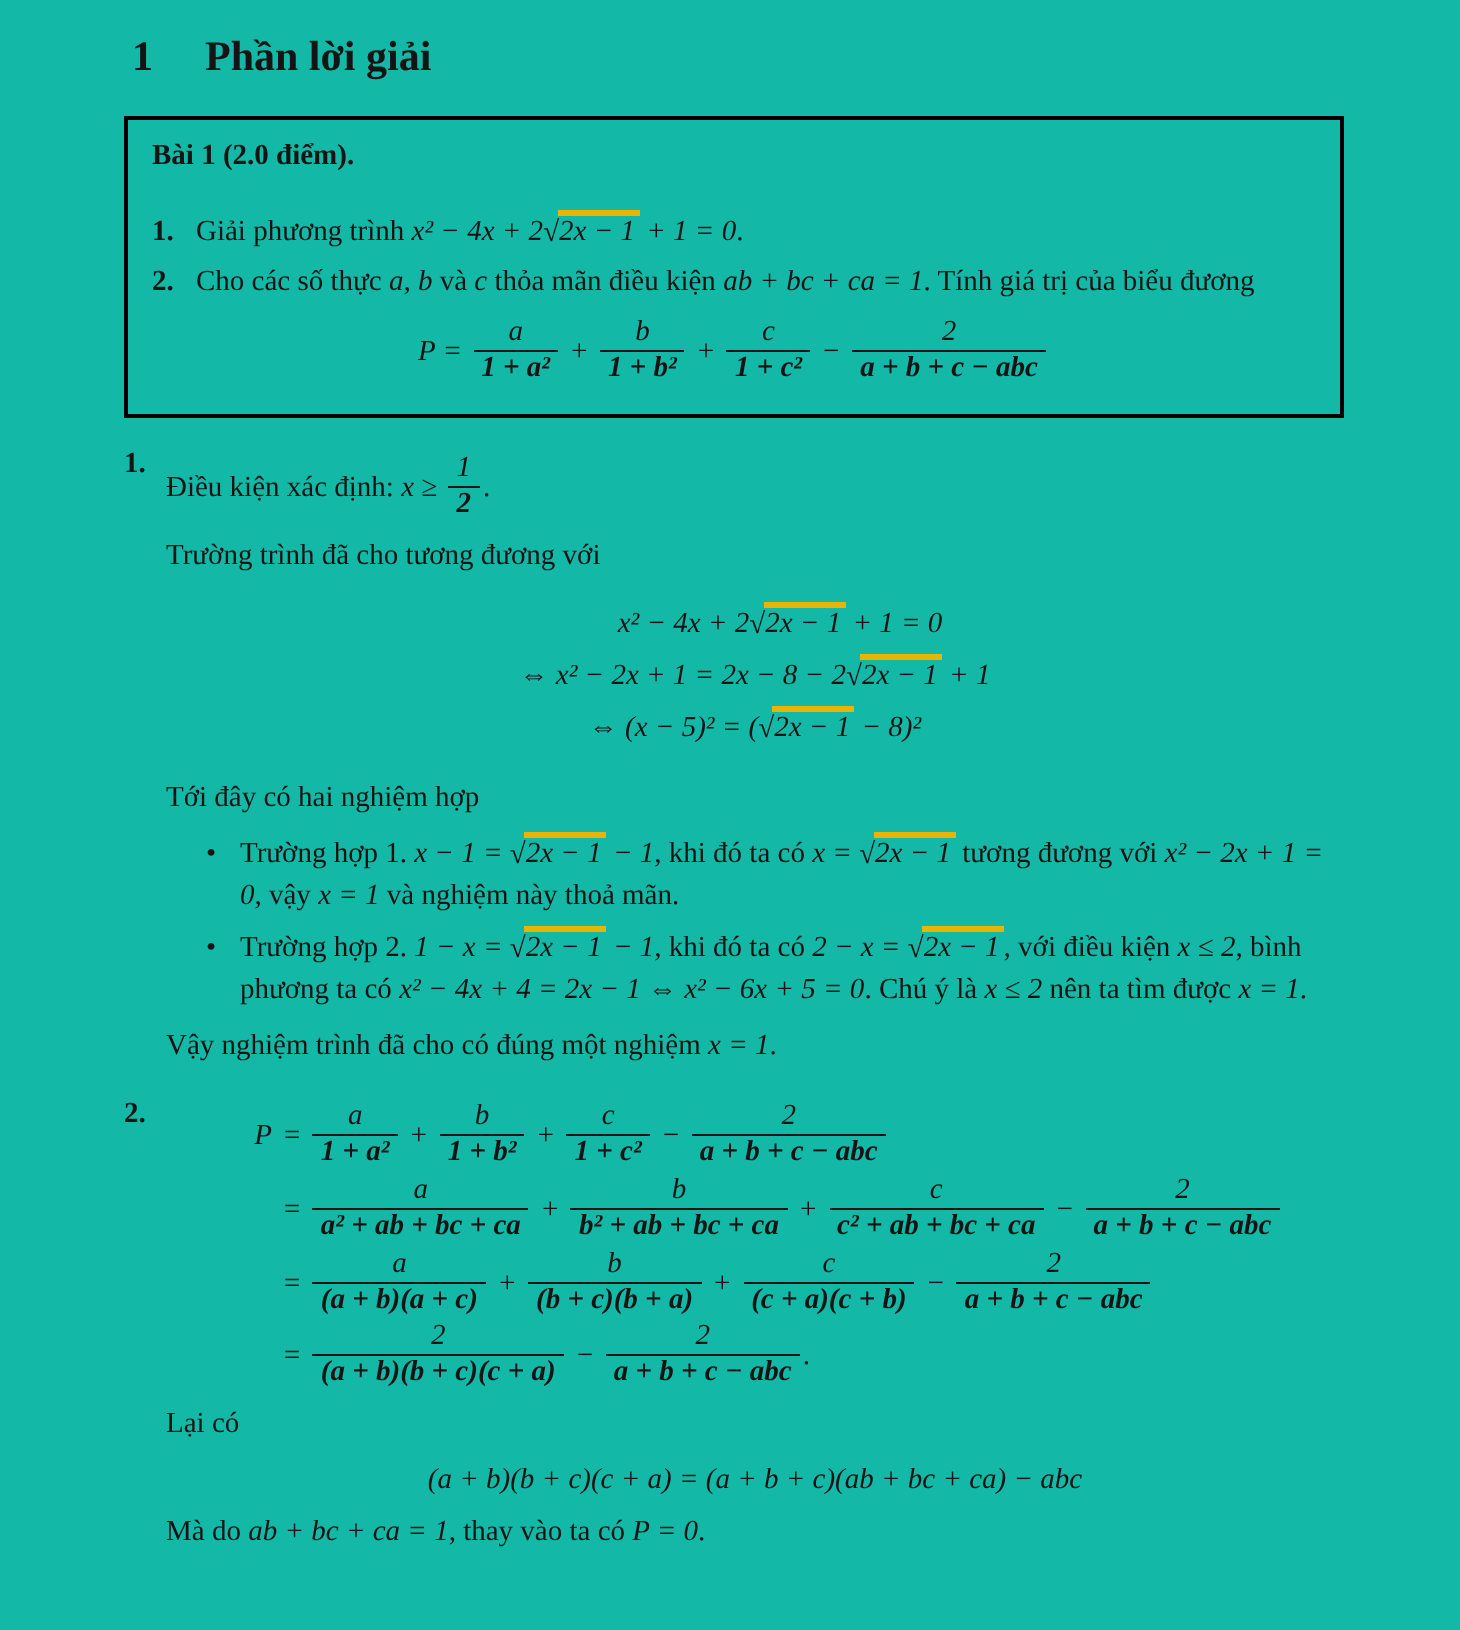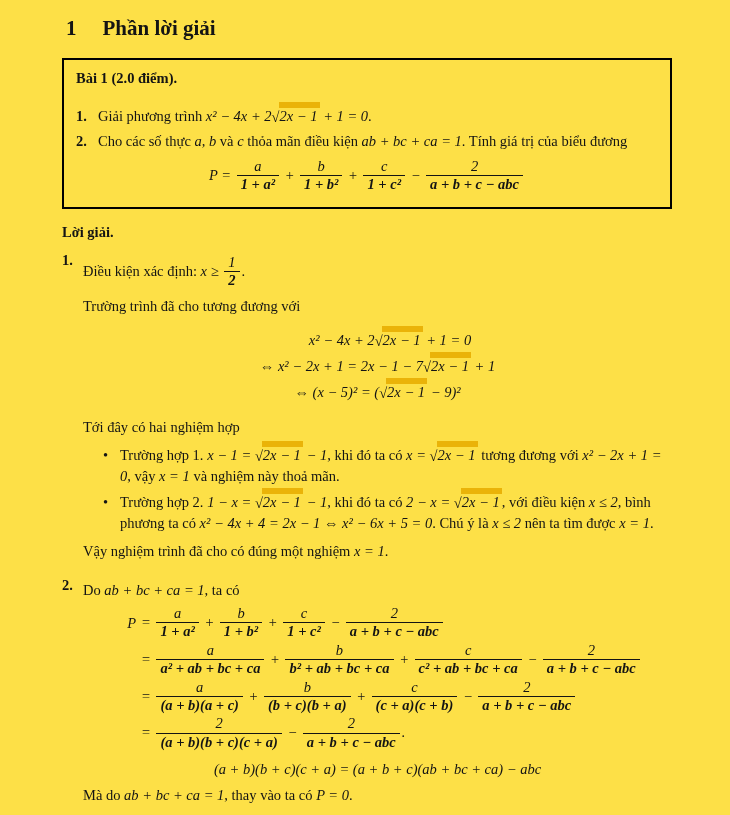--- a/index.html
+++ b/index.html
@@ -1,21 +1,21 @@
 <!DOCTYPE html>
 <html><head>
 <meta charset="utf-8">
 <style>
   html,body{margin:0;padding:0;background:#ffffff;}
   .page{
     width:730px;height:815px;box-sizing:border-box;
     padding:14px 58px 0 62px;
     font-family:"Liberation Serif",serif;
     font-size:14.5px;line-height:1.45;color:#141414;
-    position:relative;overflow:hidden;background:#fde047;
+    position:relative;overflow:hidden;background:#14b8a6;
   }
   h1.sec{font-size:21px;font-weight:bold;margin:2px 0 17px 4px;line-height:1.2;}
   h1.sec .h-num{margin-right:26px;}
   .problem-box{border:2px solid #000;padding:7px 12px 9px 12px;margin:0 0 13px 0;}
   .pb-heading{font-weight:bold;margin:1px 0 17px 0;}
   .li{display:flex;margin:4px 0;}
   .li-num{font-weight:bold;flex:none;width:22px;}
   .li-body{flex:1;}
   .center-eq{text-align:center;margin:7px 0 3px 0;}
   .sol-heading{font-weight:bold;margin:0 0 7px 0;}
@@ -37,21 +37,21 @@
   .eq-rhs{margin-left:5px;}
   
   .mi{font-style:italic;}
   .tx{font-style:normal;}
   .frac{display:inline-flex;flex-direction:column;text-align:center;
         vertical-align:middle;margin:0 2px;position:relative;top:-1px;}
   .frac .num{display:block;padding:0 4px;line-height:1.18;}
   .frac .den{display:block;border-top:1px solid #141414;padding:0 4px;line-height:1.22;font-weight:bold;}
   .sqrt{white-space:nowrap;display:inline-block;}
   .rsym{font-style:normal;display:inline-block;transform:translateY(0.5px);margin-right:-1px;}
-  .rad{border-top:6px solid #eab308;padding:0 2px 0 1px;font-style:italic;}
+  .rad{border-top:3px solid #eab308;padding:0 2px 0 1px;font-style:italic;}
 </style>
 </head>
 <body>
 
 <div class="page">
 
   <h1 class="sec">
     <span class="h-num">1</span><span class="h-title">Phần lời giải</span>
   </h1>
 
@@ -73,56 +73,54 @@
           <span class="den">1 + b²</span>
         </span><span class="mi"> + </span><span class="frac mi">
           <span class="num">c</span>
           <span class="den">1 + c²</span>
         </span><span class="mi"> − </span><span class="frac mi">
           <span class="num">2</span>
           <span class="den">a + b + c − abc</span>
         </span></div>
   </div>
 
-  <div class="sol-heading">Lời giải.</div>
 
   <div class="sol-item">
     <span class="sol-num">1.</span>
     <div class="sol-body">
       <div class="para"><span class="tx">Điều kiện xác định: </span><span class="mi">x ≥ </span><span class="frac mi">
             <span class="num">1</span>
             <span class="den">2</span>
           </span><span class="tx">.</span></div>
       <div class="para">Trường trình đã cho tương đương với</div>
       <div class="align-wrap">
         <div class="align-inner">
           <div class="align-line indent"><span class="mi">x² − 4x + 2</span><span class="sqrt"><span class="rsym">√</span><span class="rad">2x − 1</span></span><span class="mi"> + 1 = 0</span></div>
-          <div class="align-line"><span class="tx">⇔ </span><span class="mi">x² − 2x + 1 = 2x − 1 − 7</span><span class="sqrt"><span class="rsym">√</span><span class="rad">2x − 1</span></span><span class="mi"> + 1</span></div>
-          <div class="align-line"><span class="tx">⇔ </span><span class="mi">(x − 5)² = (</span><span class="sqrt"><span class="rsym">√</span><span class="rad">2x − 1</span></span><span class="mi"> − 9)²</span></div>
+          <div class="align-line"><span class="tx">⇔ </span><span class="mi">x² − 2x + 1 = 2x − 8 − 2</span><span class="sqrt"><span class="rsym">√</span><span class="rad">2x − 1</span></span><span class="mi"> + 1</span></div>
+          <div class="align-line"><span class="tx">⇔ </span><span class="mi">(x − 5)² = (</span><span class="sqrt"><span class="rsym">√</span><span class="rad">2x − 1</span></span><span class="mi"> − 8)²</span></div>
         </div>
       </div>
       <div class="para">Tới đây có hai nghiệm hợp</div>
       <div class="bullets">
         <div class="bullet">
           <span class="bullet-marker">•</span>
           <span class="bullet-body"><span class="tx">Trường hợp 1. </span><span class="mi">x − 1 = </span><span class="sqrt"><span class="rsym">√</span><span class="rad">2x − 1</span></span><span class="mi"> − 1</span><span class="tx">, khi đó ta có </span><span class="mi">x = </span><span class="sqrt"><span class="rsym">√</span><span class="rad">2x − 1</span></span><span class="tx"> tương đương với </span><span class="mi">x² − 2x + 1 = 0</span><span class="tx">, vậy </span><span class="mi">x = 1</span><span class="tx"> và nghiệm này thoả mãn.</span></span>
         </div>
         <div class="bullet">
           <span class="bullet-marker">•</span>
           <span class="bullet-body"><span class="tx">Trường hợp 2. </span><span class="mi">1 − x = </span><span class="sqrt"><span class="rsym">√</span><span class="rad">2x − 1</span></span><span class="mi"> − 1</span><span class="tx">, khi đó ta có </span><span class="mi">2 − x = </span><span class="sqrt"><span class="rsym">√</span><span class="rad">2x − 1</span></span><span class="tx">, với điều kiện </span><span class="mi">x ≤ 2</span><span class="tx">, bình phương ta có </span><span class="mi">x² − 4x + 4 = 2x − 1 ⇔ x² − 6x + 5 = 0</span><span class="tx">. Chú ý là </span><span class="mi">x ≤ 2</span><span class="tx"> nên ta tìm được </span><span class="mi">x = 1</span><span class="tx">.</span></span>
         </div>
       </div>
       <div class="para"><span class="tx">Vậy nghiệm trình đã cho có đúng một nghiệm </span><span class="mi">x = 1</span><span class="tx">.</span></div>
     </div>
   </div>
 
   <div class="sol-item">
     <span class="sol-num">2.</span>
     <div class="sol-body">
-      <div class="para"><span class="tx">Do </span><span class="mi">ab + bc + ca = 1</span><span class="tx">, ta có</span></div>
       <div class="eq-array">
         <div class="eq-row">
           <span class="eq-lhs">P</span>
           <span class="eq-rhs"><span class="mi">= </span><span class="frac mi">
                 <span class="num">a</span>
                 <span class="den">1 + a²</span>
               </span><span class="mi"> + </span><span class="frac mi">
                 <span class="num">b</span>
                 <span class="den">1 + b²</span>
               </span><span class="mi"> + </span><span class="frac mi">
@@ -169,18 +167,19 @@
           <span class="eq-lhs"></span>
           <span class="eq-rhs"><span class="mi">= </span><span class="frac mi">
                 <span class="num">2</span>
                 <span class="den">(a + b)(b + c)(c + a)</span>
               </span><span class="mi"> − </span><span class="frac mi">
                 <span class="num">2</span>
                 <span class="den">a + b + c − abc</span>
               </span><span class="mi">.</span></span>
         </div>
       </div>
+      <div class="para">Lại có</div>
       <div class="center-eq"><span class="mi">(a + b)(b + c)(c + a) = (a + b + c)(ab + bc + ca) − abc</span></div>
       <div class="para"><span class="tx">Mà do </span><span class="mi">ab + bc + ca = 1</span><span class="tx">, thay vào ta có </span><span class="mi">P = 0</span><span class="tx">.</span></div>
     </div>
   </div>
 
 </div>
 
 </body></html>

